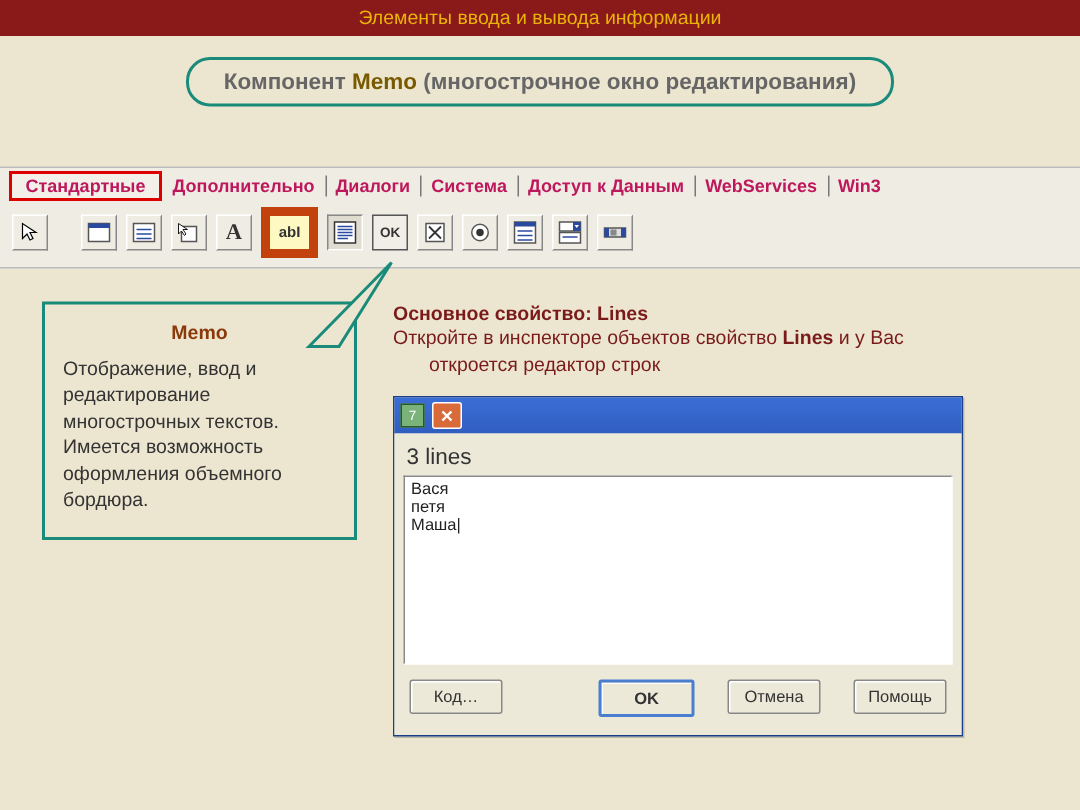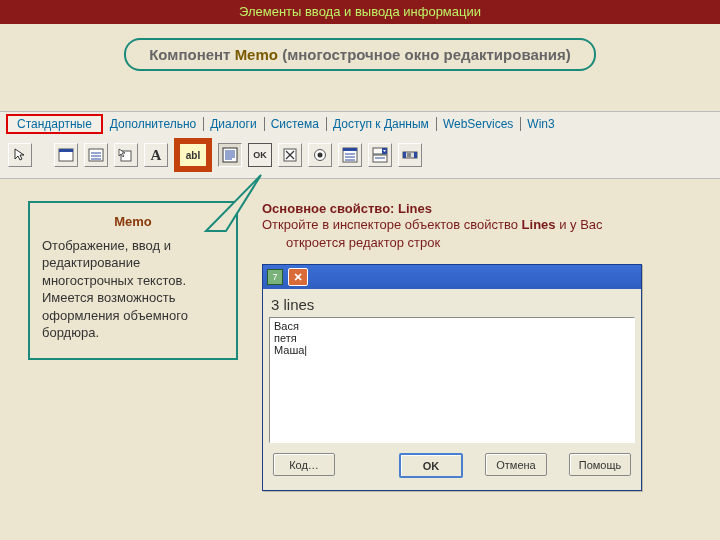--- a/index.html
+++ b/index.html
@@ -8,21 +8,21 @@
     width: 720px;
     height: 540px;
     background: #ece6d0;
     font-family: Arial, sans-serif;
     font-size: 13px;
     color: #333;
     overflow: hidden;
   }
   .header-bar {
     background: #8a1a1a;
-    color: #bef264;
+    color: #eab308;
     text-align: center;
     padding: 4px 0 5px;
     font-size: 13px;
   }
   .title-pill {
     margin: 14px auto 0;
     width: 440px;
     border: 2px solid #1a8a7a;
     border-radius: 16px;
     padding: 6px 14px;
@@ -41,22 +41,23 @@
   }
   .tabs-row {
     display: flex;
     align-items: center;
     padding: 2px 6px 0;
     gap: 0;
     font-size: 12px;
   }
   .tab {
     padding: 3px 7px;
-    color: #0369a1;
+    color: #be185d;
     position: relative;
+    font-weight: bold;
   }
   .tab.sep::after {
     content: "";
     position: absolute;
     right: -1px; top: 3px; bottom: 3px;
     width: 1px;
     background: #777;
   }
   .tab.active {
     border: 2px solid #d00;

